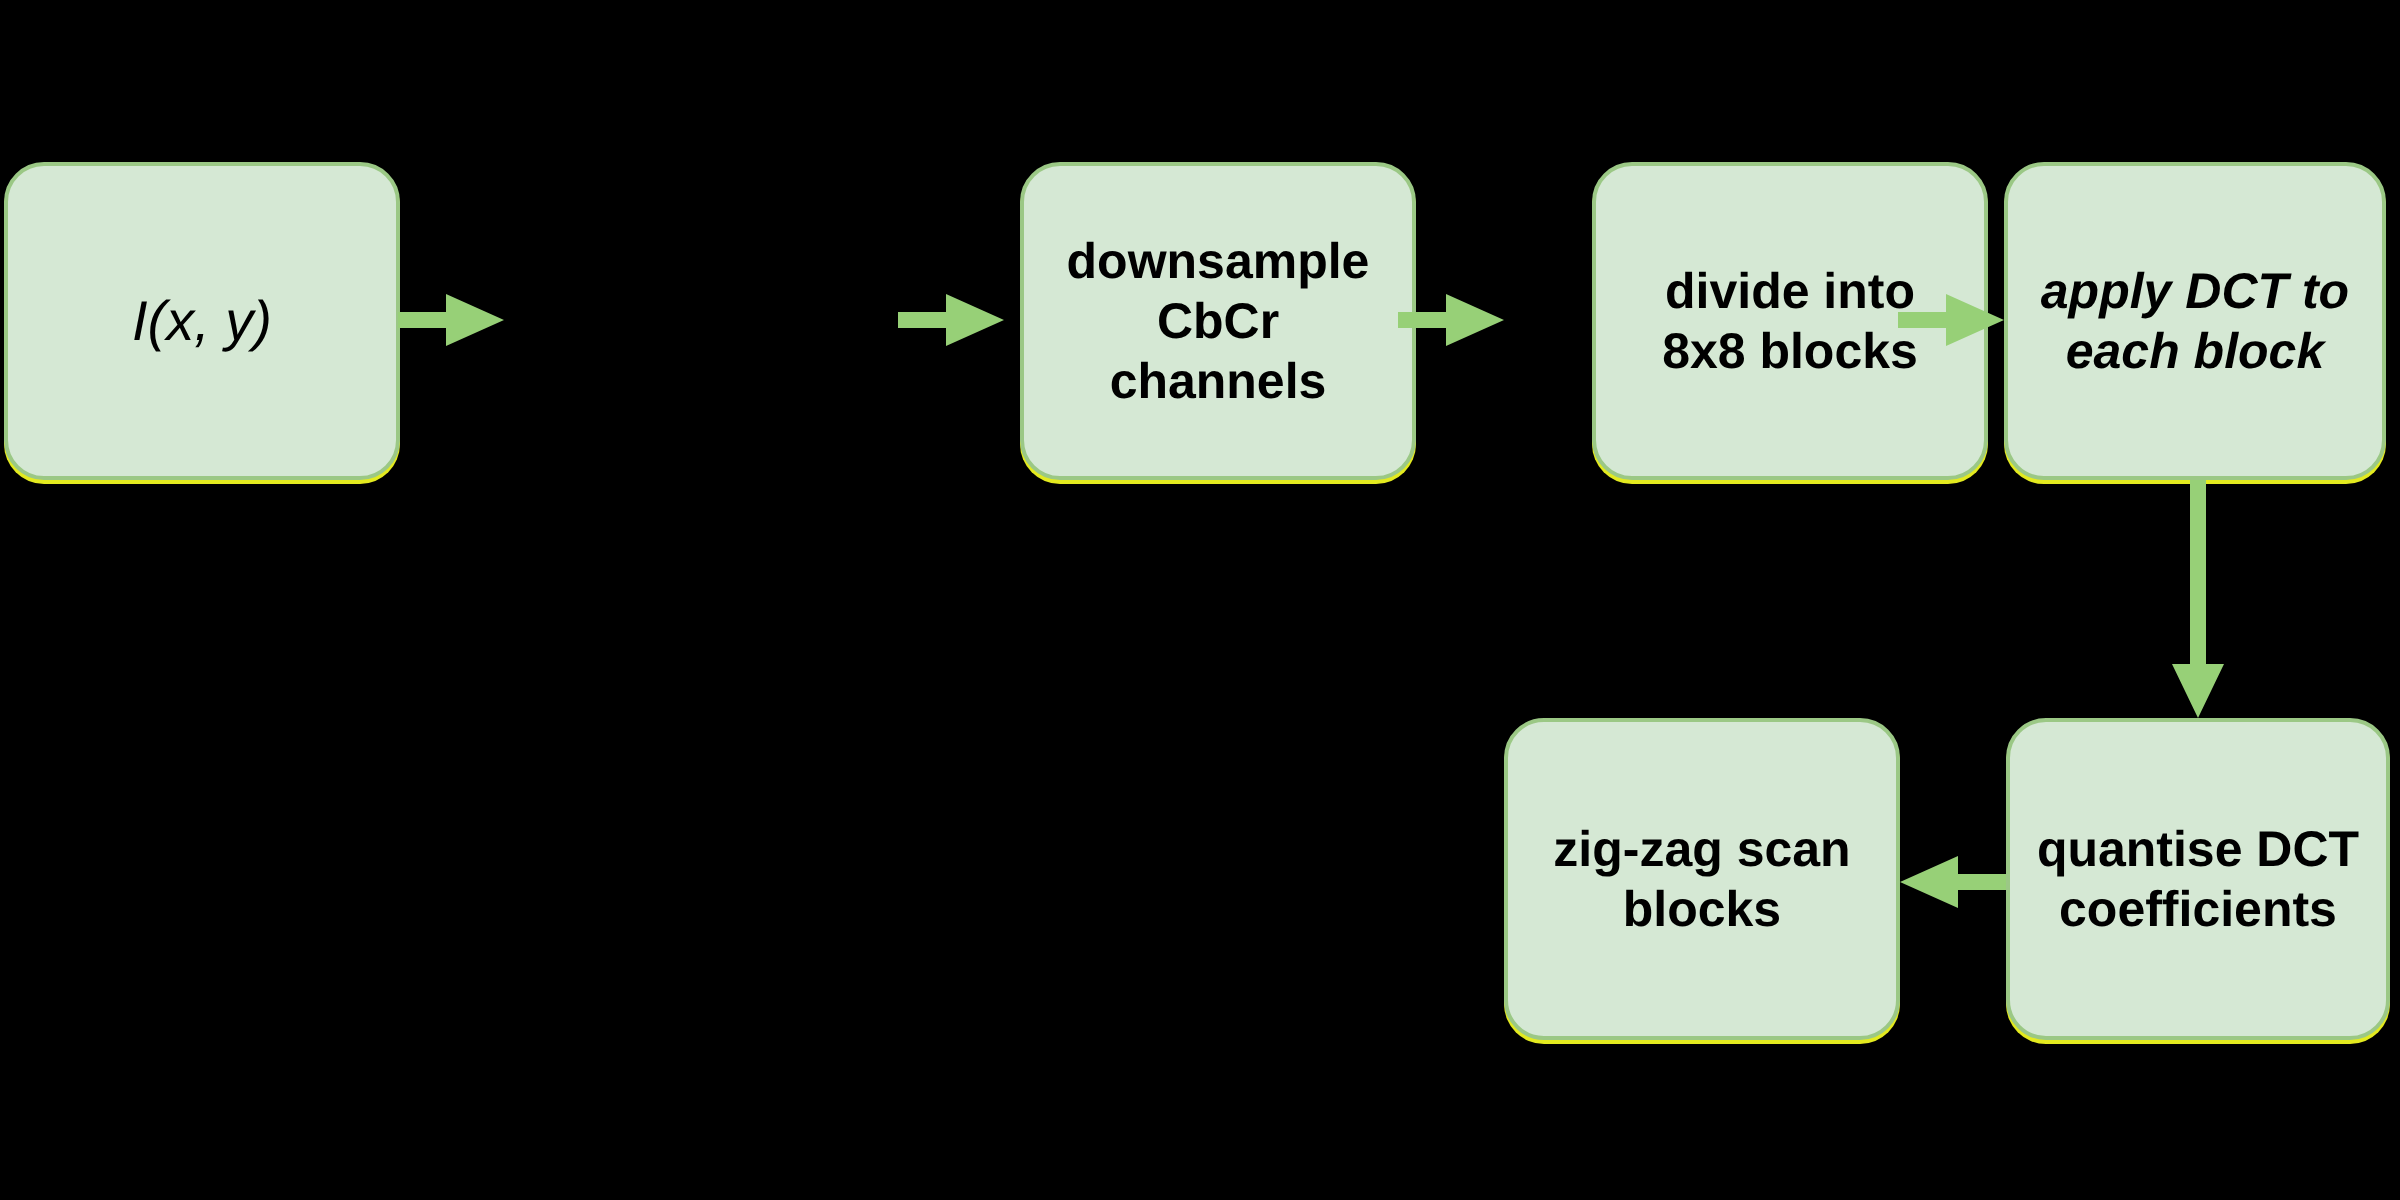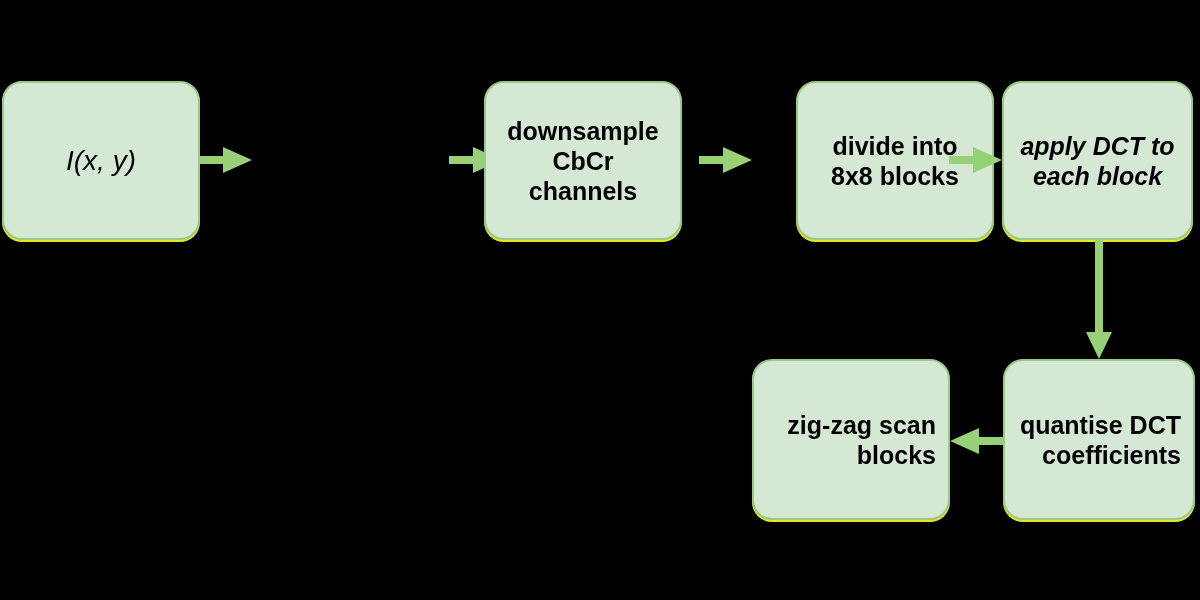--- a/index.html
+++ b/index.html
@@ -26,24 +26,24 @@
     align-items: center;
     justify-content: center;
     text-align: center;
     color: var(--text, #000000);
     font-weight: bold;
     font-size: 25px;
     line-height: 30px;
     padding: 0 12px;
   }
   .node.top-row    { top: 81px;  height: 159px; }
-  .node.bottom-row { top: 359px; height: 161px; text-align: right; }
+  .node.bottom-row { top: 359px; height: 161px; }
   #node-input      { left: 2px;    width: 198px; font-weight: 400; font-style: italic; font-size: 28px; line-height: 44px; }
   #node-rgb        { left: 252px;  width: 198px; }
-  #node-downsample { left: 484px;  width: 198px; }
+  #node-downsample { left: 510px;  width: 198px; }
   #node-divide     { left: 796px;  width: 198px; }
   #node-dct        { left: 1002px; width: 191px; font-style: italic; }
   #node-zigzag     { left: 752px;  width: 198px; }
   #node-quantise   { left: 1003px; width: 192px; }
   .arrow {
     position: absolute;
     color: var(--arrow, #97d077);
   }
   .arrow svg { display: block; }
   #arrow-1 { left: 199px; top: 147px; }

